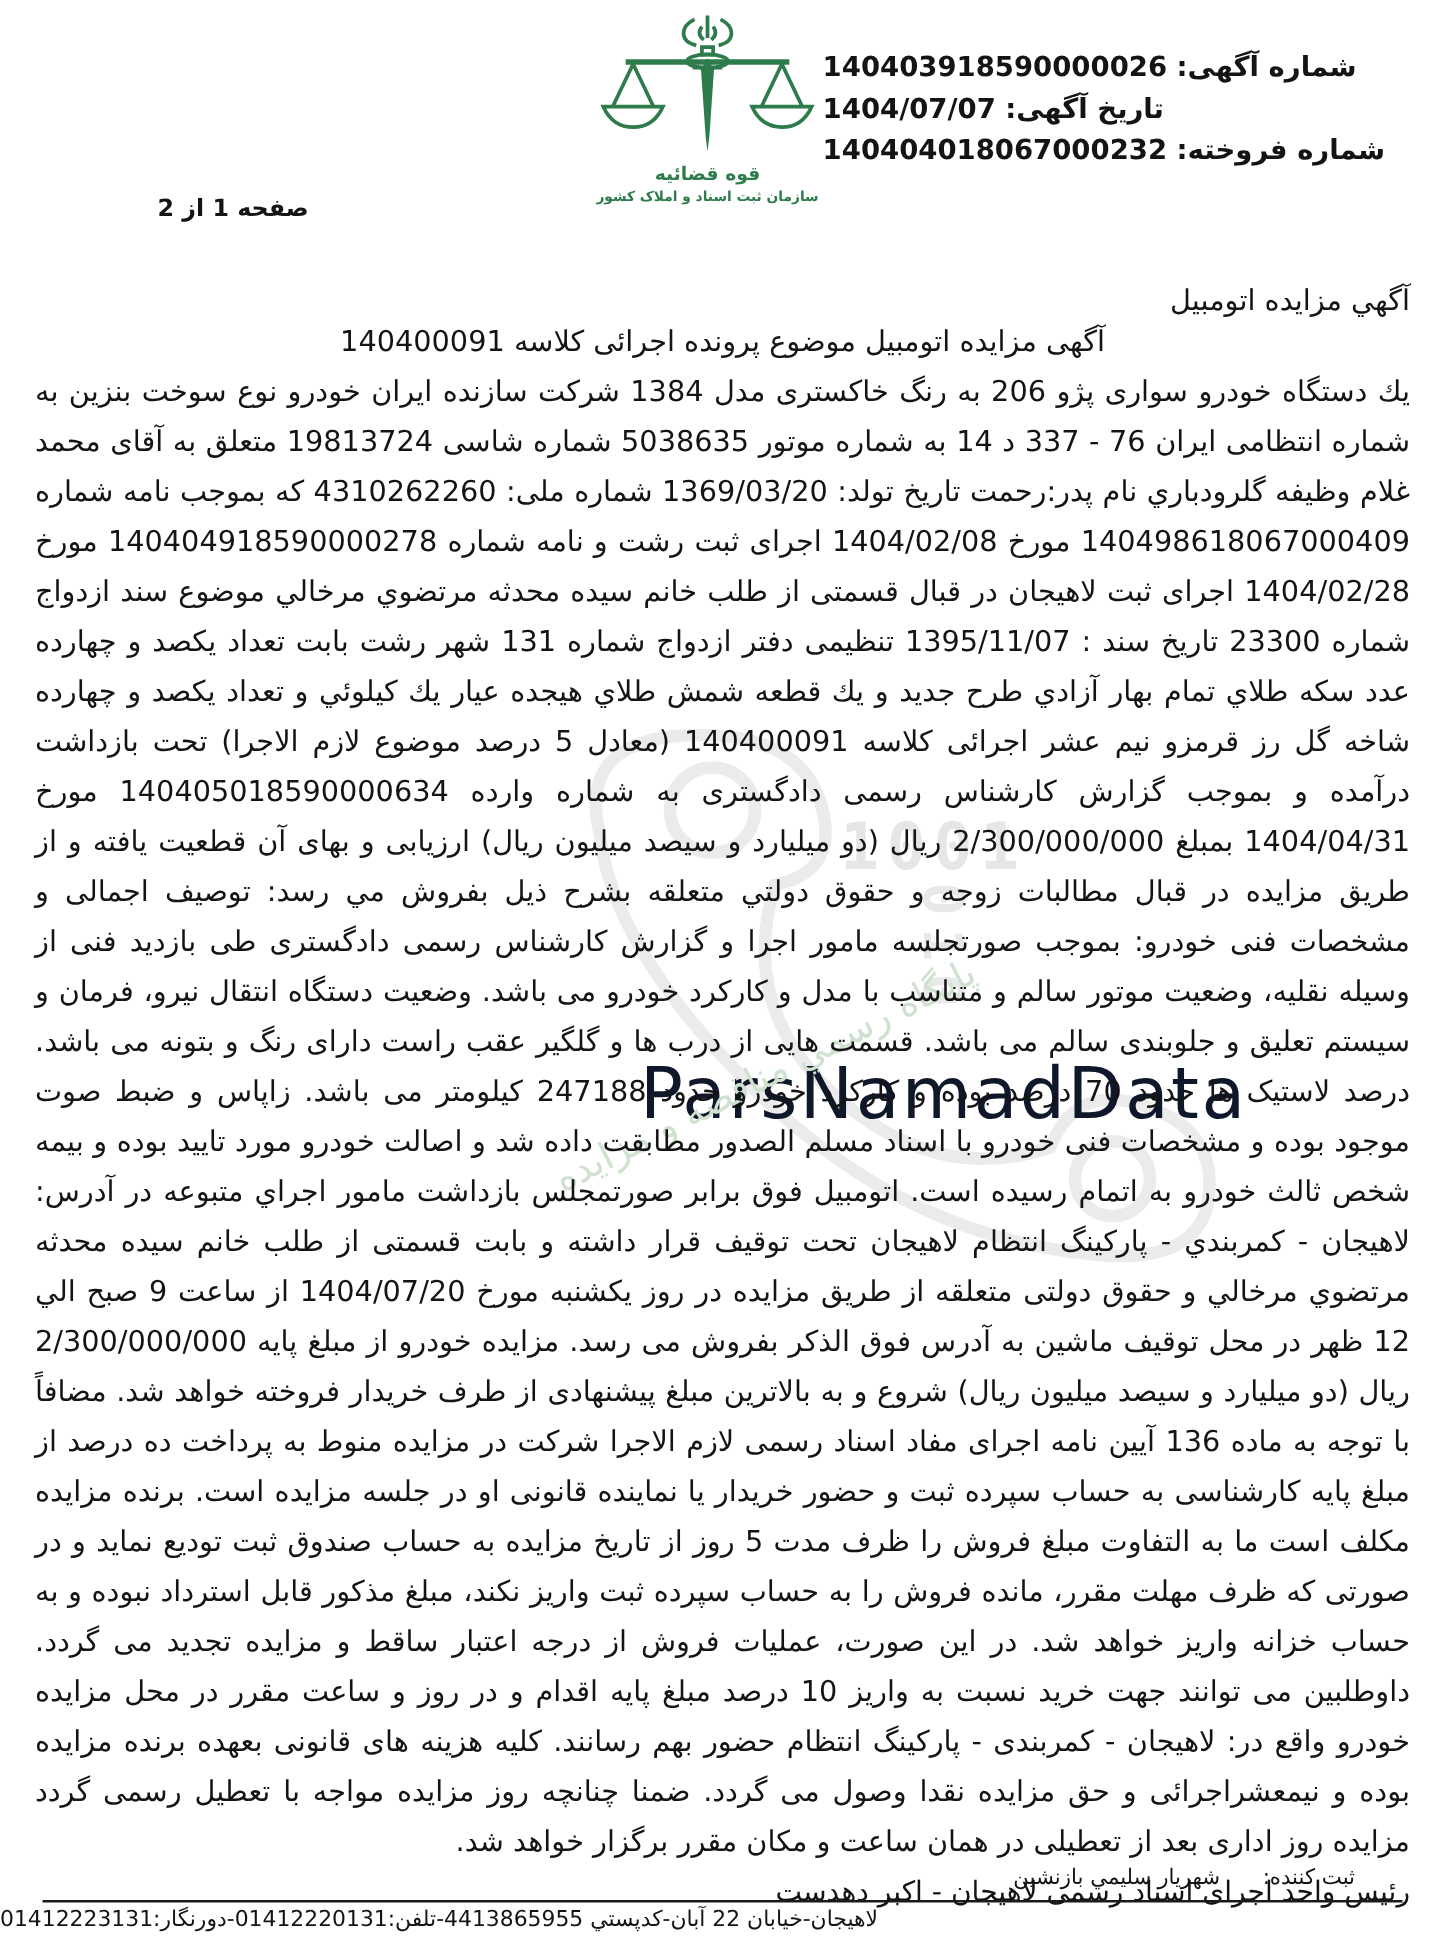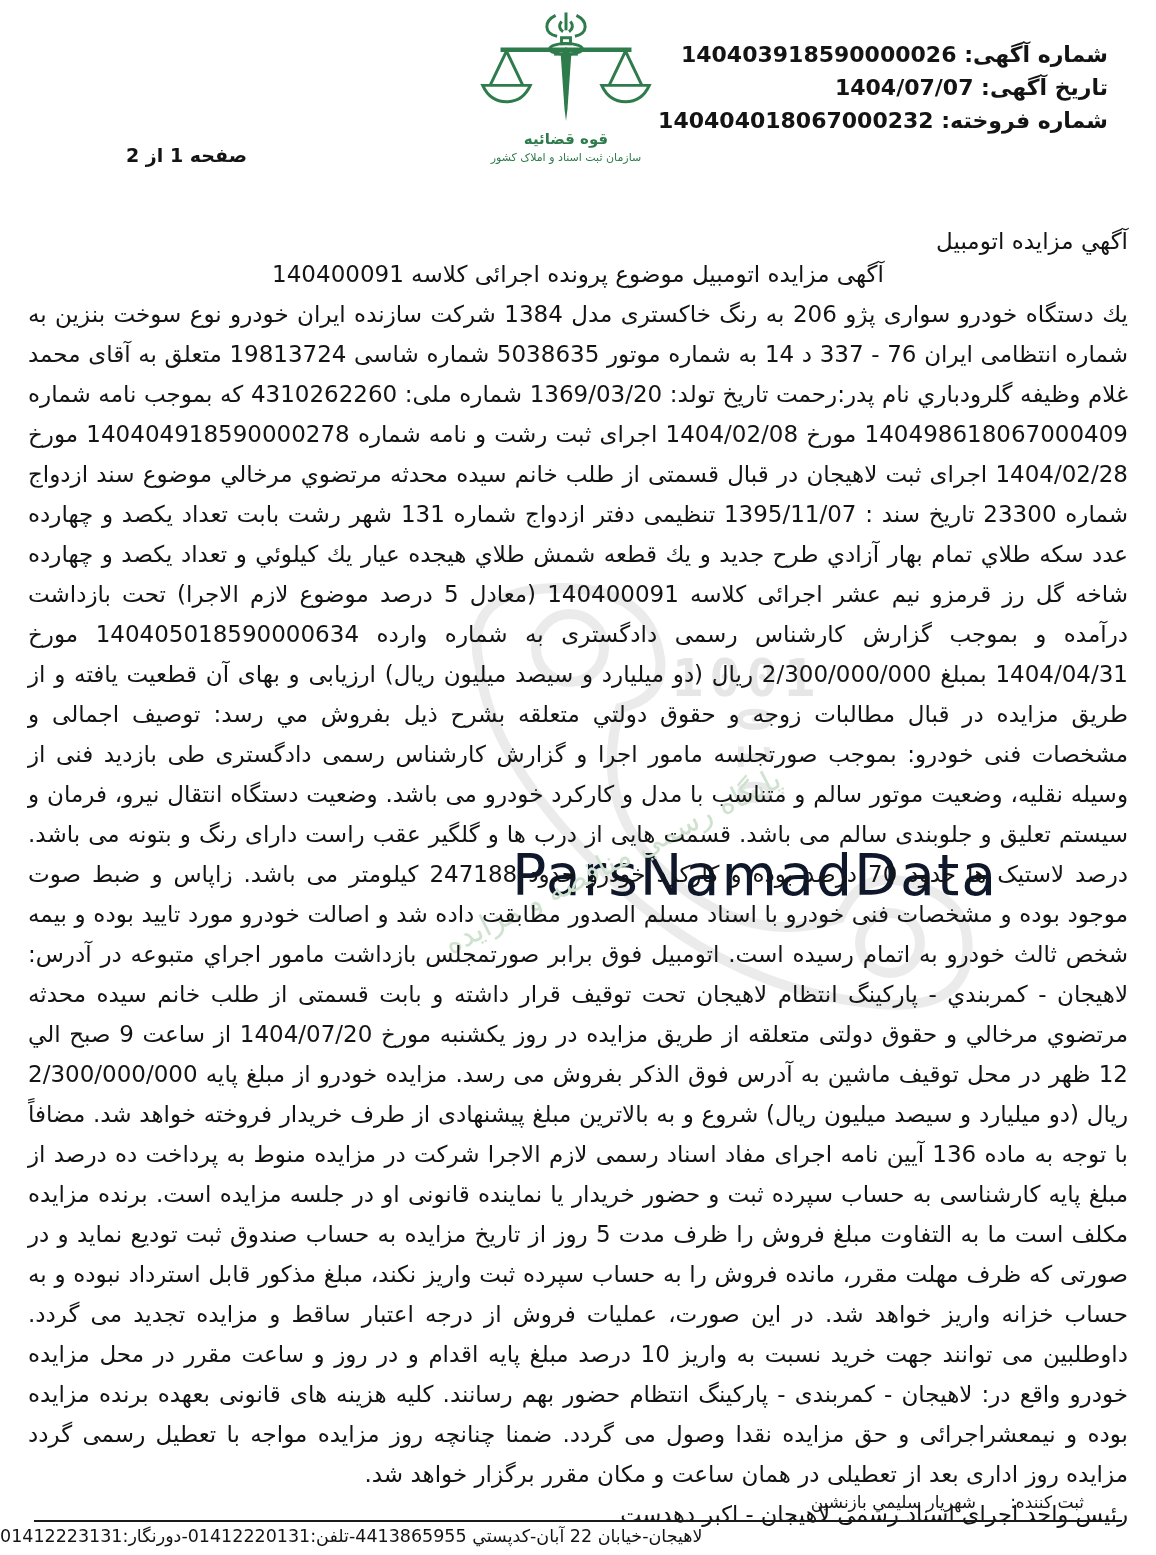--- a/index.html
+++ b/index.html
@@ -11,26 +11,26 @@
   .wm { position:absolute; z-index:0; pointer-events:none; user-select:none; }
   .wm-digits1 { left:640px; top:578px; font-family:"DejaVu Sans Mono",monospace; font-weight:bold; font-size:60px; color:#e2e2e2; letter-spacing:8px; }
   .wm-digits2 { left:672px; top:648px; font-family:"DejaVu Sans Mono",monospace; font-weight:bold; font-size:52px; color:#e6e6e6; letter-spacing:6px; }
   .wm-digits3 { left:728px; top:706px; font-family:"DejaVu Sans Mono",monospace; font-weight:bold; font-size:44px; color:#e8e8e8; writing-mode:vertical-rl; letter-spacing:10px; }
   .wm-brand   { left:512px; top:842px; font-weight:normal; font-size:57px; color:#0f172a; letter-spacing:2px; }
   .wm-slogan  { left:438px; top:930px; font-size:30px; color:#cfe2cf; transform:rotate(-27deg); transform-origin:left top; }
   .wm-shape   { left:420px; top:548px; }
   
   .header-meta {
     position:absolute; top:38px; right:48px; z-index:1;
-    direction:rtl; text-align:right; font-size:22px; font-weight:600; line-height:33px;
+    direction:rtl; text-align:left; font-size:22px; font-weight:600; line-height:33px;
   }
   .logo-wrap { position:absolute; top:8px; left:468px; width:196px; text-align:center; z-index:1; }
   .logo-caption-top { font-size:15px; font-weight:bold; margin-top:-4px; }
-  .logo-caption-bottom { font-size:11px; font-weight:normal; margin-top:3px; }
-  .page-num { position:absolute; top:144px; left:126px; font-size:19px; font-weight:600; z-index:1; }
+  .logo-caption-bottom { font-size:11px; font-weight:bold; margin-top:3px; }
+  .page-num { position:absolute; top:156px; left:126px; font-size:19px; font-weight:600; z-index:1; }
   
   .content { position:relative; z-index:1; padding:0 28px; }
   .doc-title { margin-top:228px; direction:rtl; font-size:23px; font-weight:normal; }
   .doc-subtitle { margin-top:7px; text-align:center; direction:rtl; font-size:23px; }
   .doc-body {
     margin-top:7px; direction:rtl; text-align:justify; text-justify:inter-word;
     font-size:23px; line-height:40px;
   }
   .signature { direction:rtl; text-align:right; font-size:22.5px; line-height:40px; }
   

